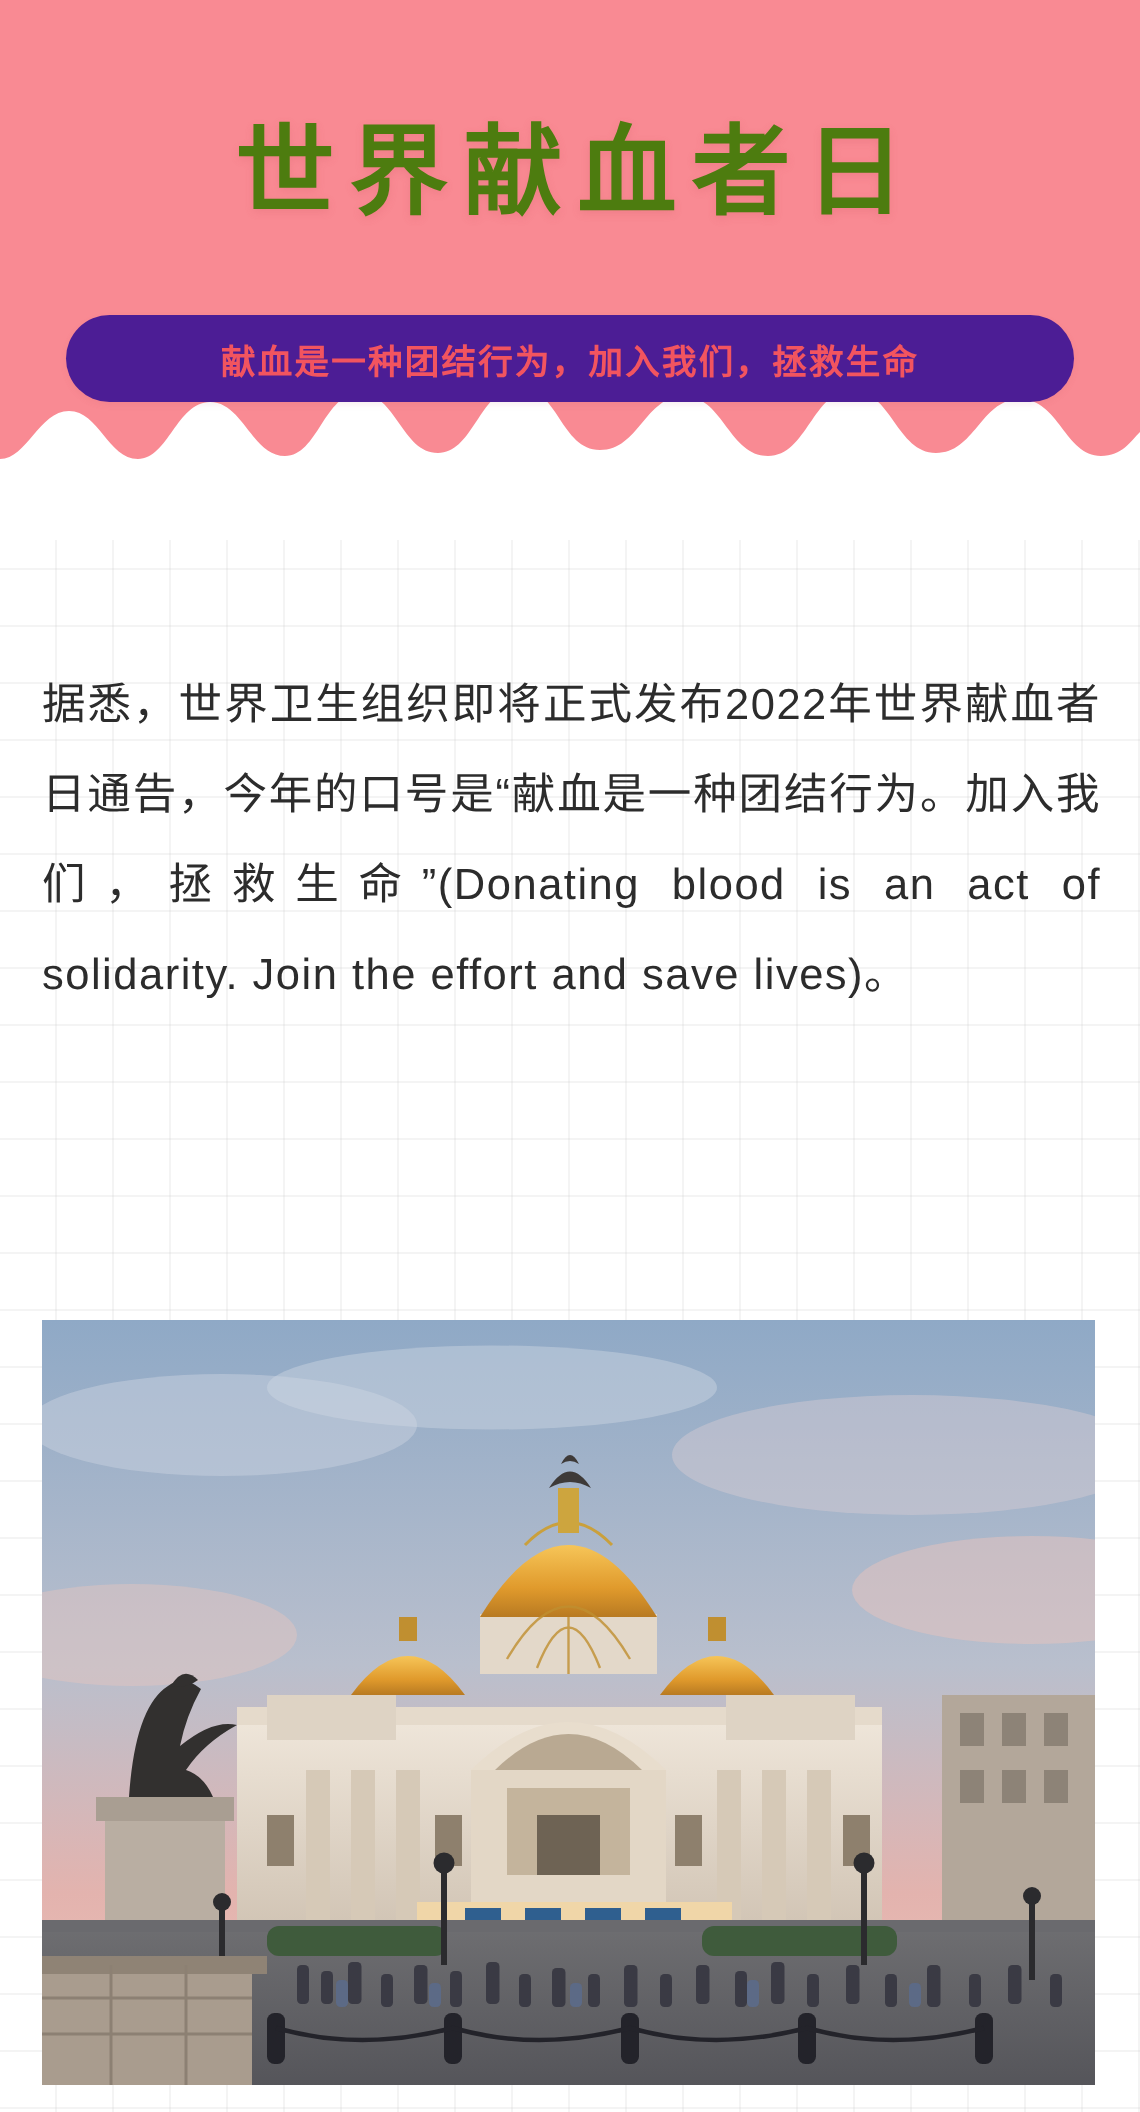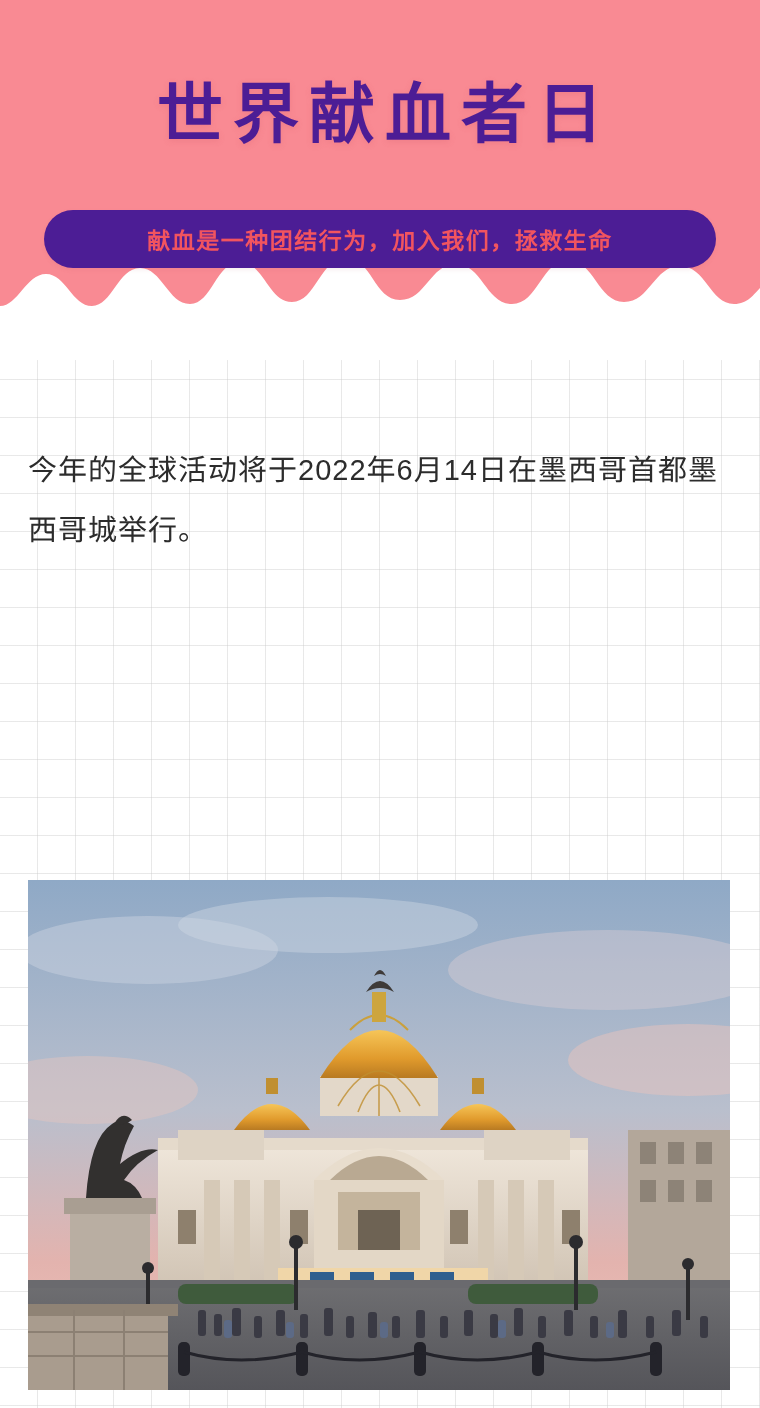--- a/index.html
+++ b/index.html
@@ -52,21 +52,21 @@
     height: 120px;
     display: block;
   }
 
   .title {
     position: absolute;
     top: 78px;
     left: 0;
     width: 760px;
     text-align: center;
-    color: #4c1d95;
+    color: #4d7c0f;
     font-size: 66px;
     font-weight: bold;
     letter-spacing: 10px;
     text-indent: 10px;
     line-height: 1.1;
     z-index: 3;
     text-shadow: 0 2px 6px rgba(200,80,90,0.18);
   }
 
   .subtitle-pill {
@@ -161,21 +161,21 @@
   </svg>
 
   <div class="title">世界献血者日</div>
 
   <div class="subtitle-pill">
     <span class="subtitle-text">献血是一种团结行为，加入我们，拯救生命</span>
   </div>
 </div>
 
 <div class="article">
-  <p class="para">今年的全球活动将于2022年6月14日在墨西哥首都墨西哥城举行。</p>
+  <p class="para justify">据悉，世界卫生组织即将正式发布2022年世界献血者日通告，今年的口号是“献血是一种团结行为。加入我们，拯救生命”(Donating blood is an act of solidarity. Join the effort and save lives)。</p>
 </div>
 
 <div class="photo-wrap">
   <svg class="photo" viewBox="0 0 702 510" preserveAspectRatio="none">
     <defs>
       <linearGradient id="sky" x1="0" y1="0" x2="0" y2="1">
         <stop offset="0%" stop-color="#8fa9c6"></stop>
         <stop offset="45%" stop-color="#b9bfcd"></stop>
         <stop offset="75%" stop-color="#e3b3ae"></stop>
         <stop offset="100%" stop-color="#f0c6bc"></stop>

